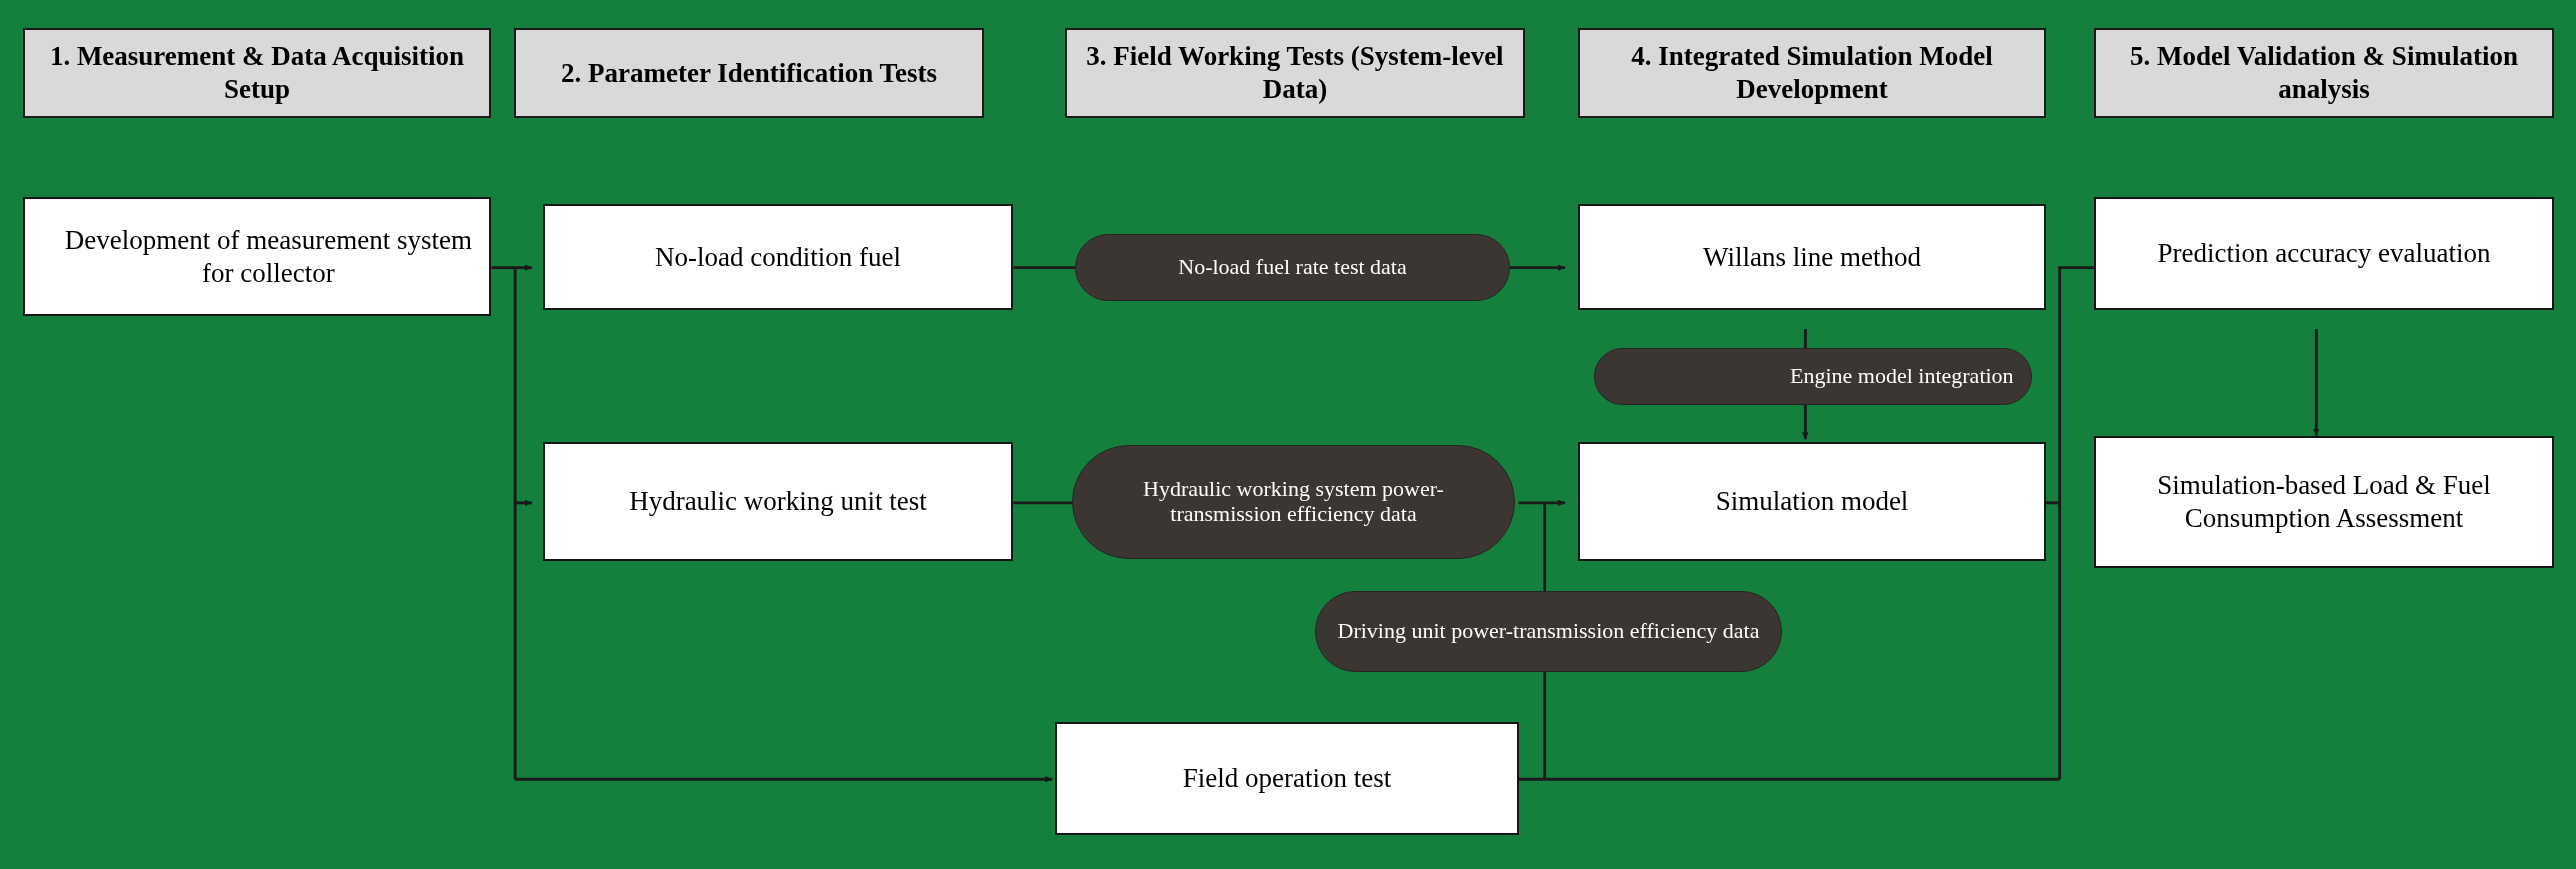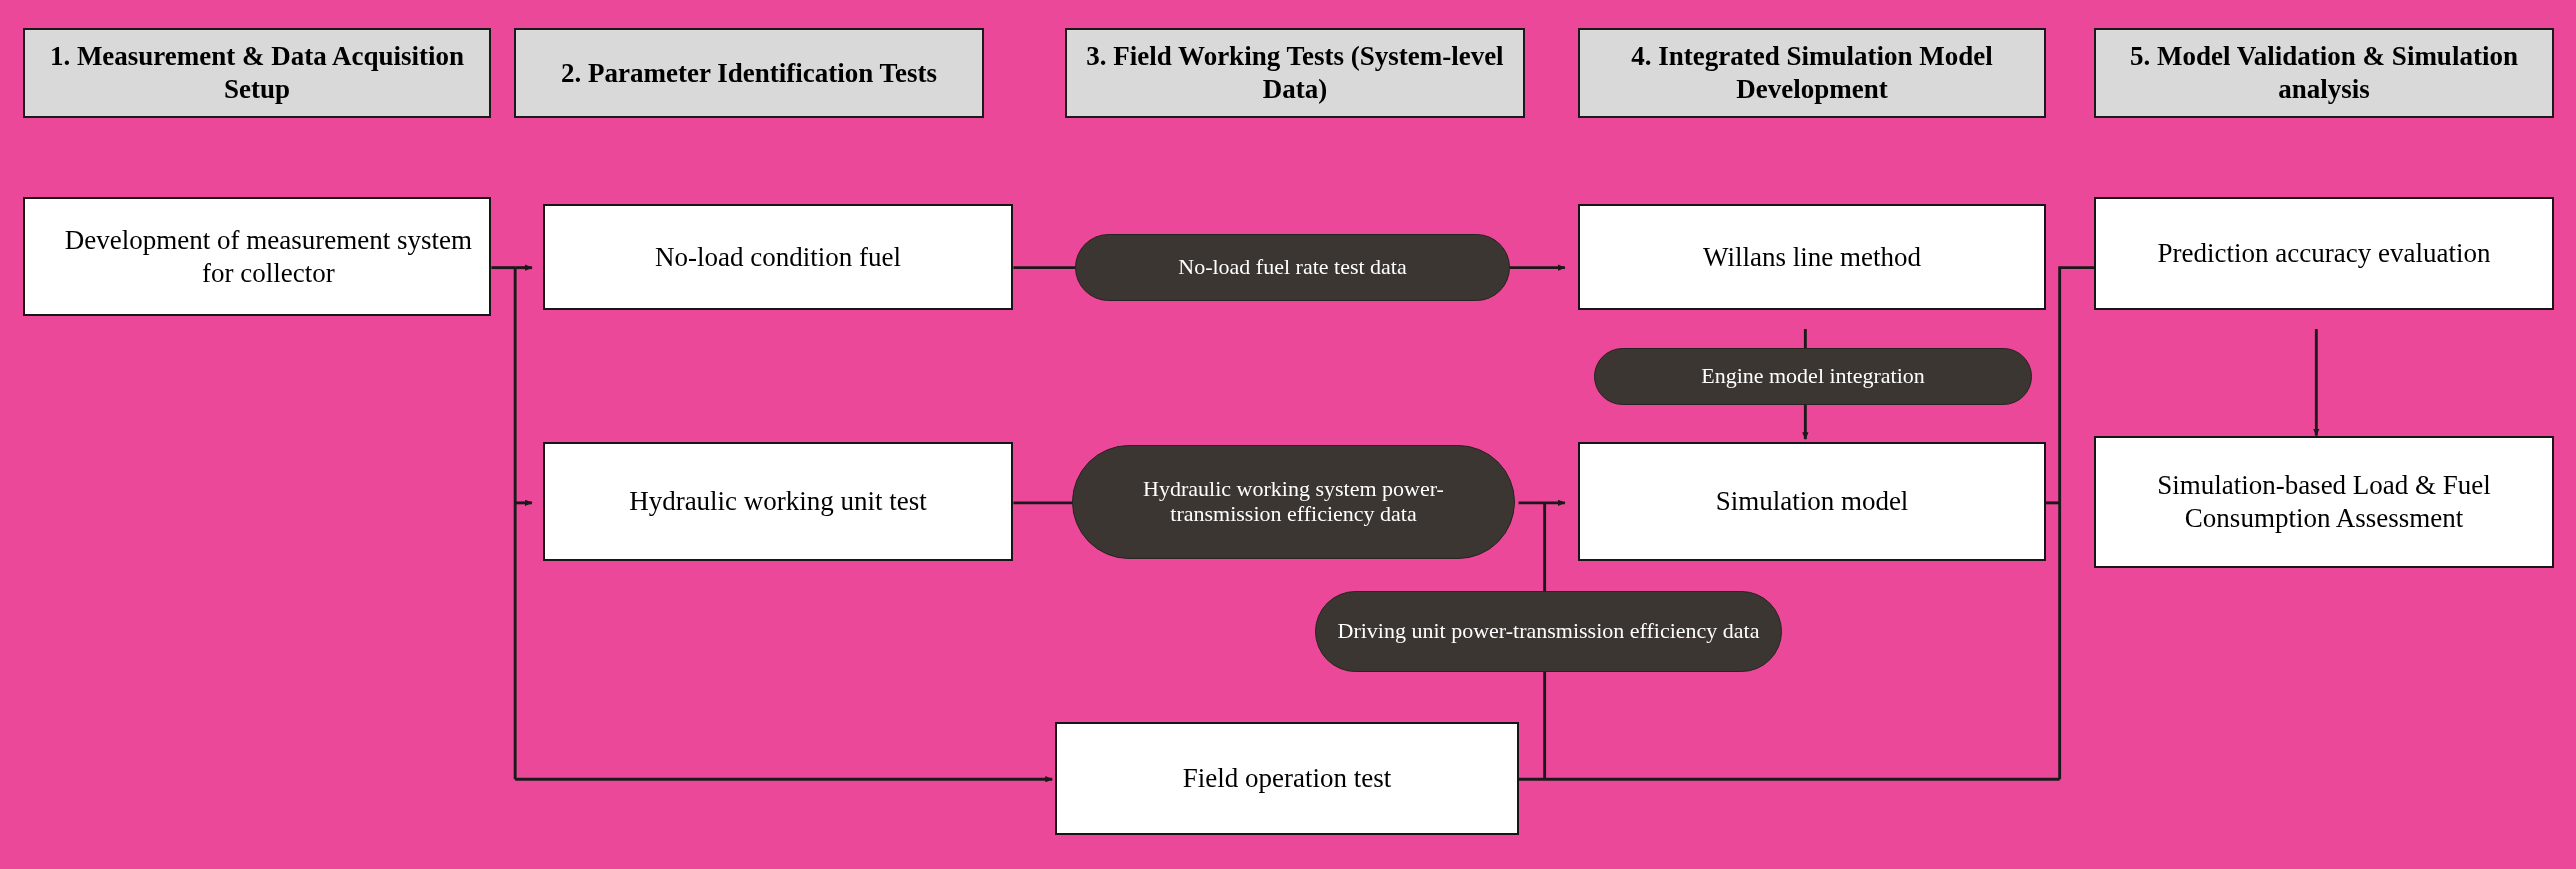--- a/index.html
+++ b/index.html
@@ -7,21 +7,21 @@
     padding: 0;
     background: #ffffff;
   }
   body {
     font-family: "Liberation Serif", "DejaVu Serif", serif;
   }
   #canvas {
     position: relative;
     width: 2576px;
     height: 869px;
-    background: #ec4899;
+    background: #15803d;
     overflow: hidden;
   }
   #wires {
     position: absolute;
     left: 0;
     top: 0;
     width: 2576px;
     height: 869px;
     pointer-events: none;
   }
@@ -153,18 +153,18 @@
   </div>
 
   <div class="node pill tight" style="left:1072px; top:445px; width:443px; height:114px;">
     <span>Hydraulic working system power-transmission efficiency data</span>
   </div>
 
   <div class="node pill tight" style="left:1315px; top:591px; width:467px; height:81px;">
     <span>Driving unit power-transmission efficiency data</span>
   </div>
 
-  <div class="node pill" style="left:1594px; top:348px; width:438px; height:57px;">
+  <div class="node pill" style="left:1594px; top:348px; width:438px; height:57px;justify-content:flex-end;">
     <span>Engine model integration</span>
   </div>
 
 </div>
 
 
 </body></html>

